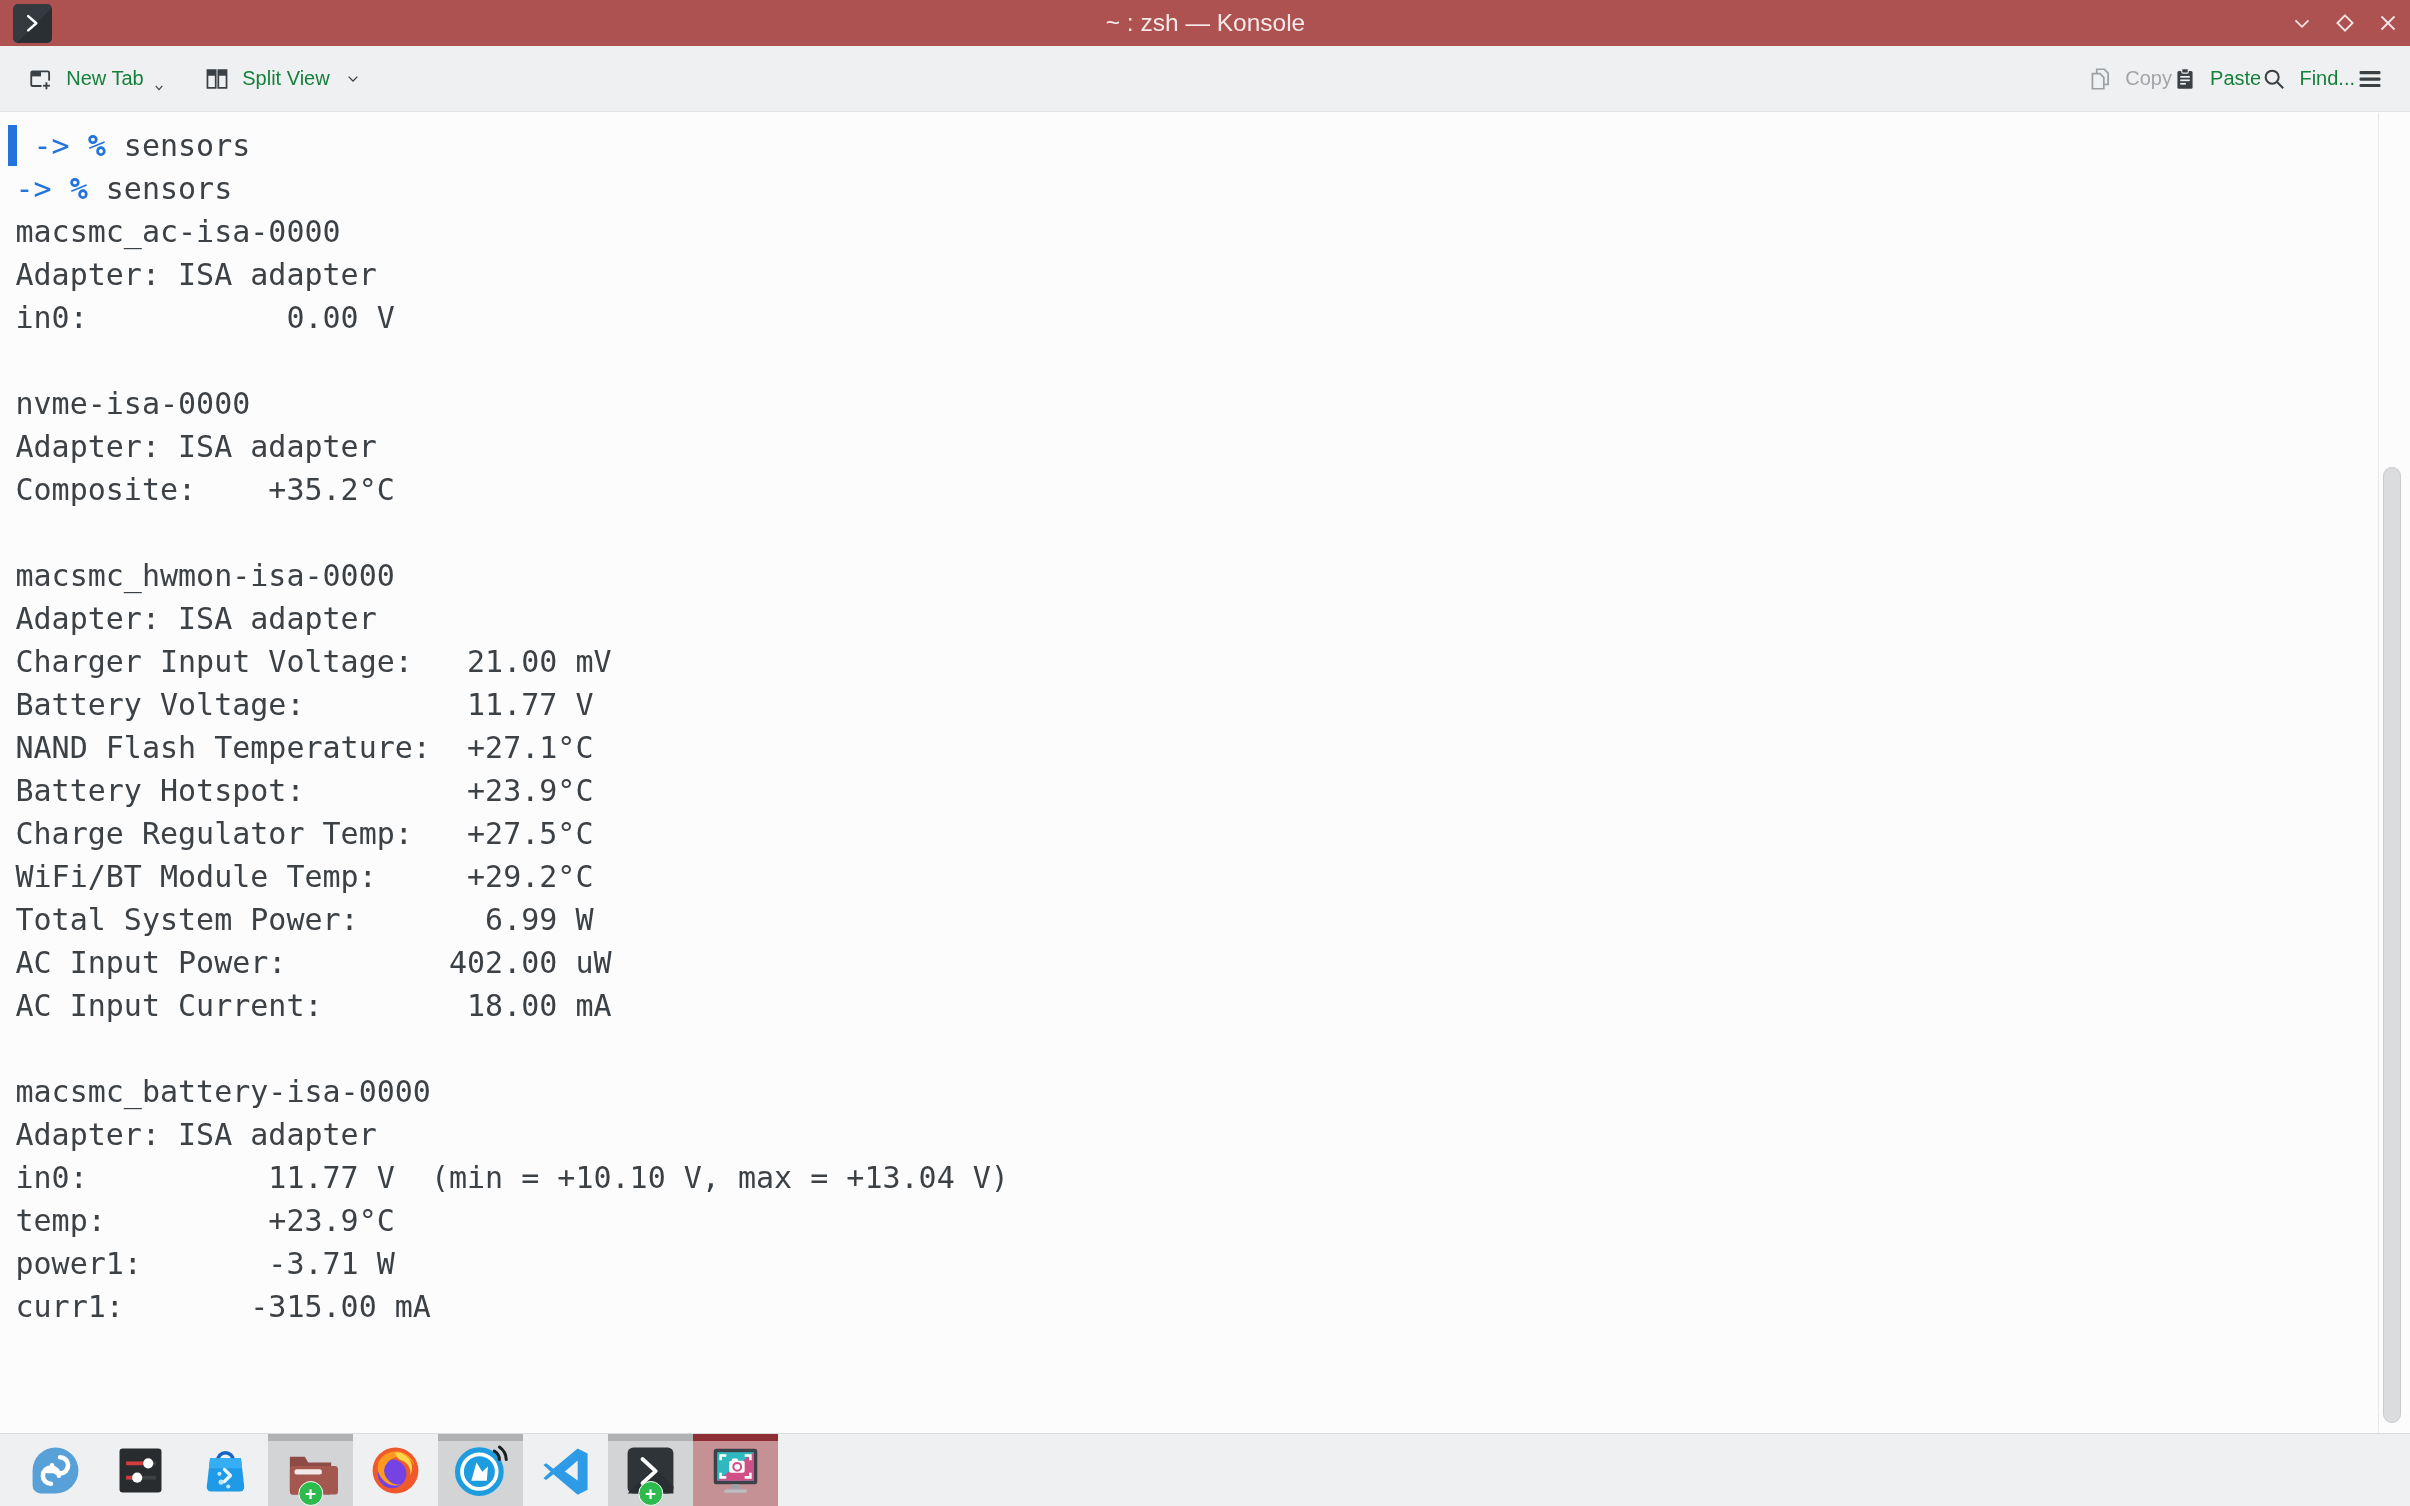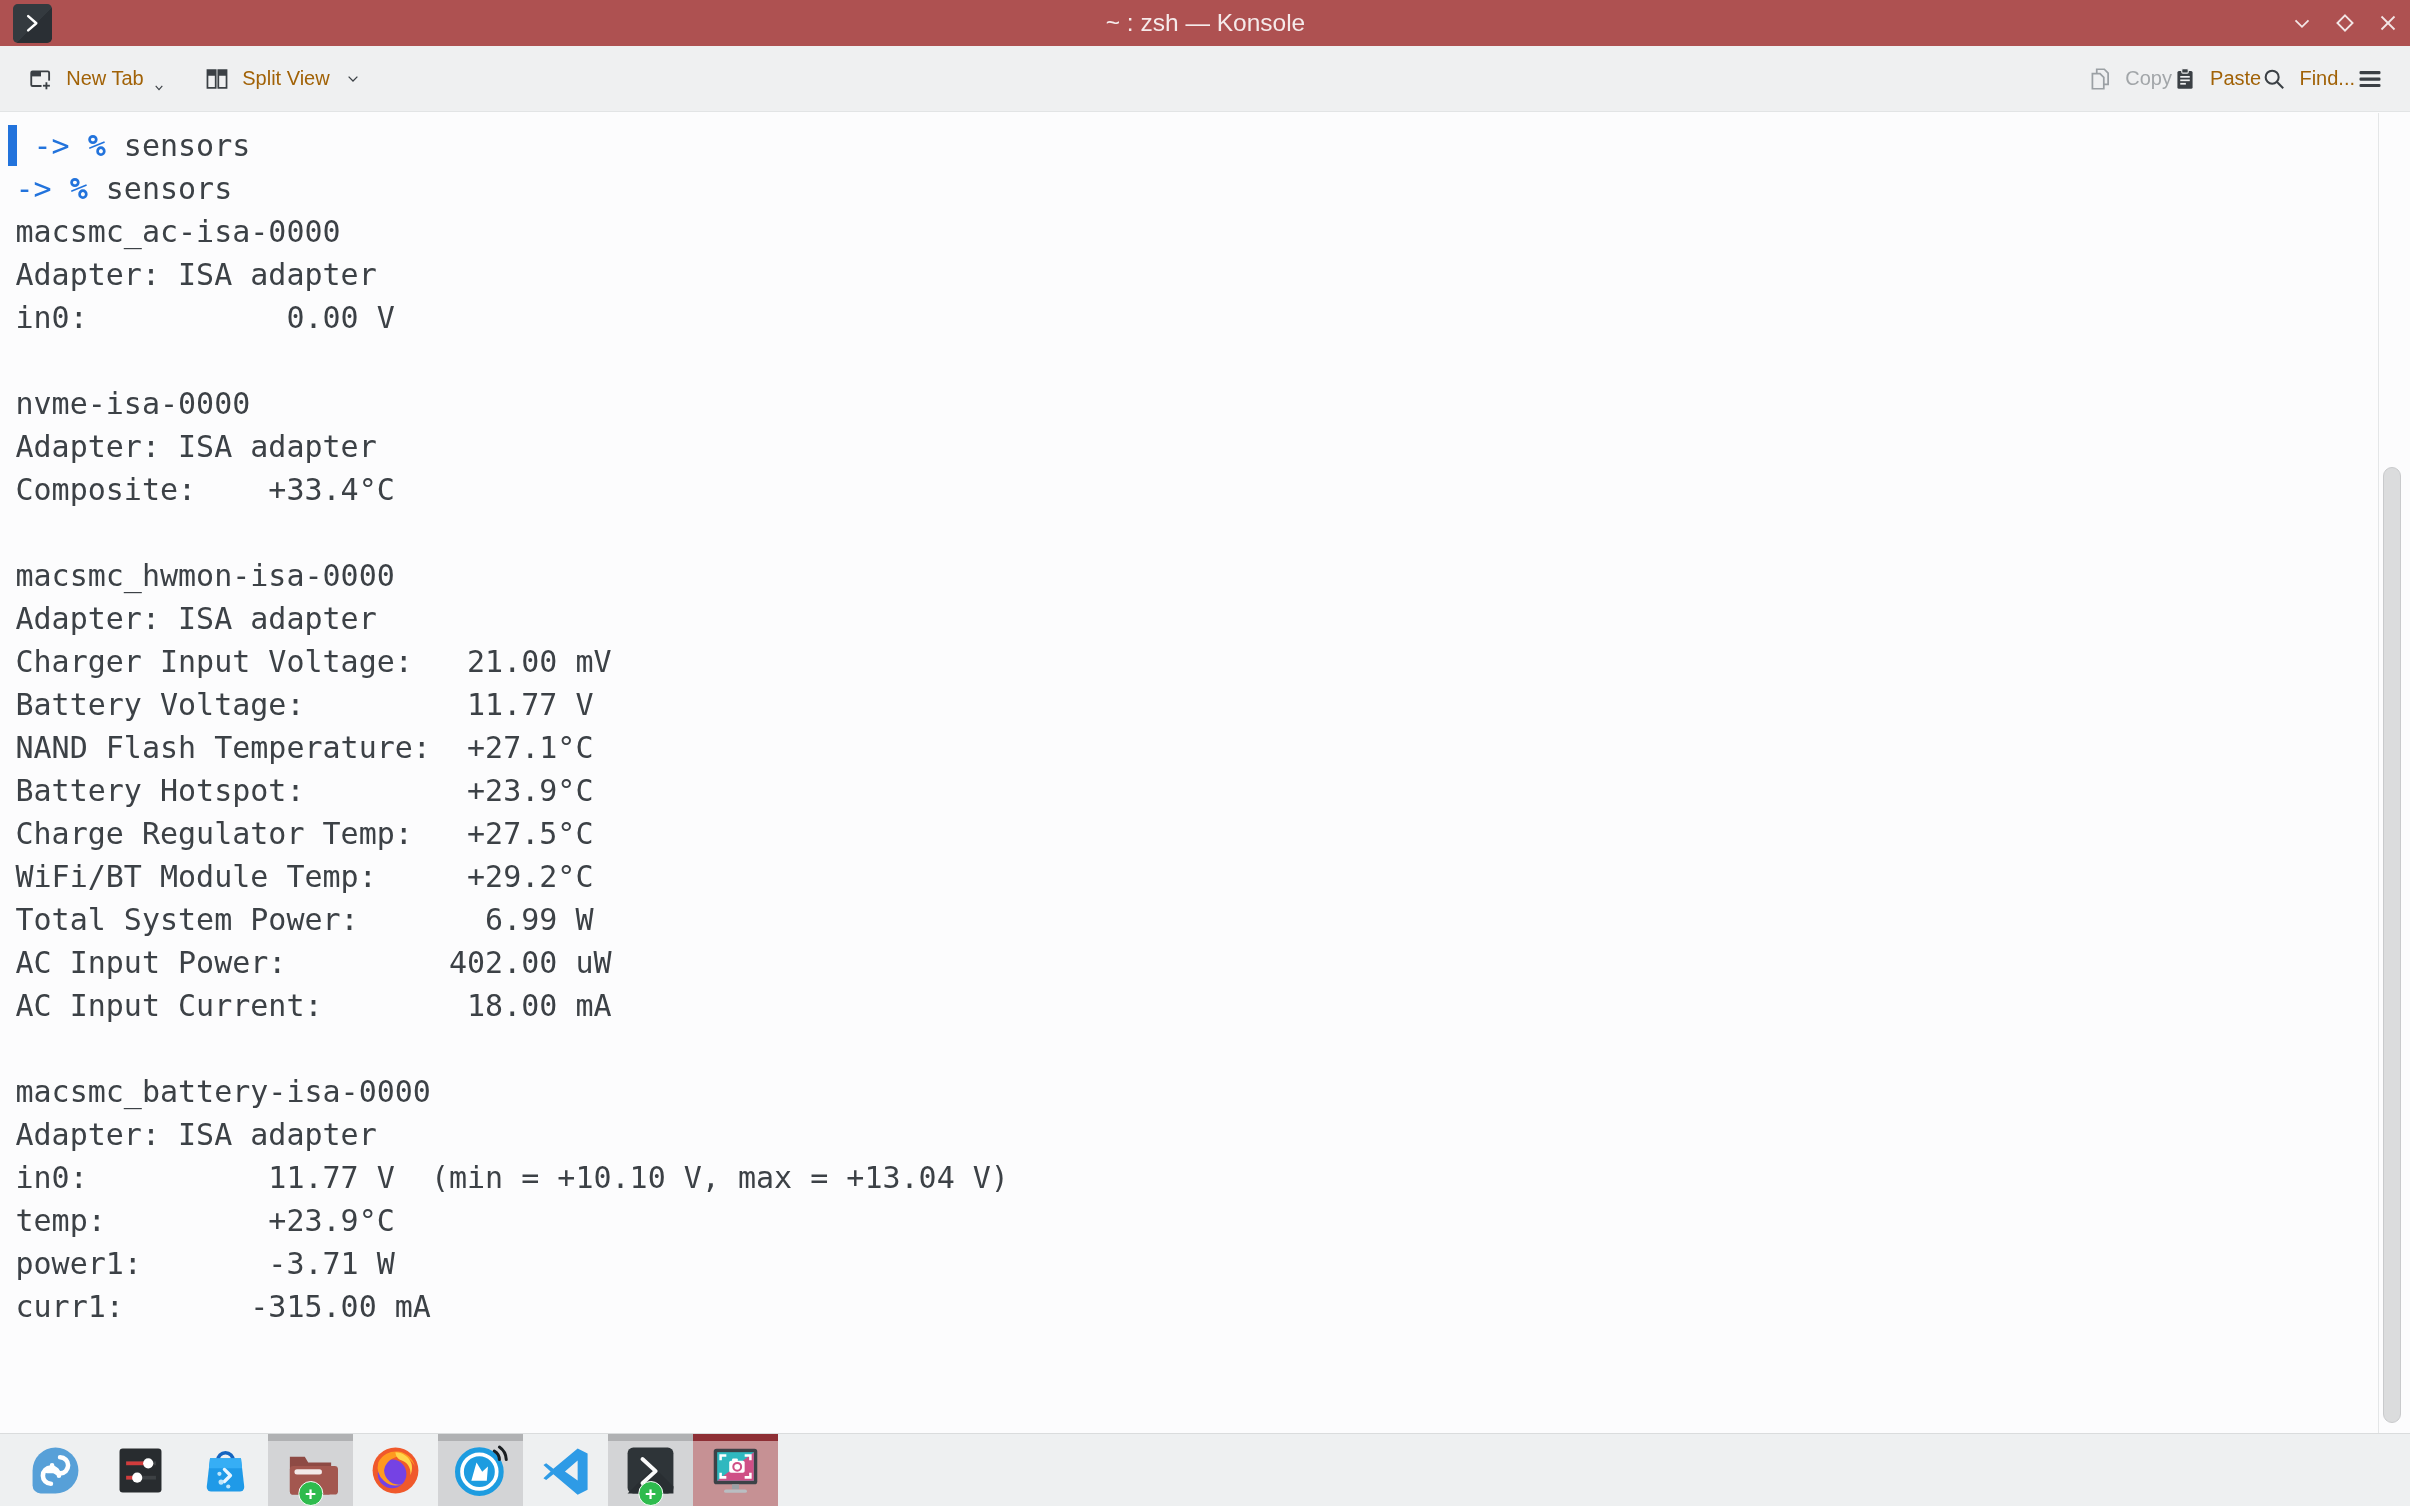--- a/index.html
+++ b/index.html
@@ -18,21 +18,21 @@
   .win-controls { position:absolute; right:9.4px; top:0; height:46px;
                   display:flex; align-items:center; gap:15px; }
   .win-btn { width:28px; height:28px; display:flex; align-items:center; justify-content:center; }
 
   
   .toolbar { position:absolute; left:0; top:46px; width:2411px; height:66px;
              background:#eff0f1; border-bottom:0.9px solid #e2e4e5;
              display:flex; align-items:center; }
   .tb-left { display:flex; align-items:center; gap:38px; padding-left:28px; }
   .tb-right { margin-left:auto; display:flex; align-items:center; padding-right:26px; }
-  .tbtn { display:flex; align-items:center; gap:12.2px; font-size:20px; color:#a16207; cursor:default; }
+  .tbtn { display:flex; align-items:center; gap:12.2px; font-size:20px; color:#15803d; cursor:default; }
   .tbtn.disabled { color:#a2a6a9; }
   .tbtn .drop { margin-left:1.9px; }
   .newtab-drop { align-self:flex-end; margin-bottom:-1.9px; margin-left:-3.8px; }
 
   
   .terminal { position:absolute; left:8px; top:113px; width:2411px; height:1320px;
               background:#fcfcfd; overflow:hidden; }
   .term-pad { padding:11.3px 0 0 7.5px;
               font-family:"DejaVu Sans Mono", monospace;
               font-size:30px; line-height:43px; }
@@ -161,21 +161,21 @@
   <div class="prompt-bar"></div>
   <div class="term-pad">
       <div class="term-line"><span class="seg-blue"> -&gt;</span><span class="seg-fg"> </span><span class="seg-blue-b">%</span><span class="seg-fg"> sensors</span></div>
       <div class="term-line"><span class="seg-blue">-&gt;</span><span class="seg-fg"> </span><span class="seg-blue-b">%</span><span class="seg-fg"> sensors</span></div>
       <div class="term-line"><span class="seg-fg">macsmc_ac-isa-0000</span></div>
       <div class="term-line"><span class="seg-fg">Adapter: ISA adapter</span></div>
       <div class="term-line"><span class="seg-fg">in0:           0.00 V</span></div>
       <div class="term-line">&nbsp;</div>
       <div class="term-line"><span class="seg-fg">nvme-isa-0000</span></div>
       <div class="term-line"><span class="seg-fg">Adapter: ISA adapter</span></div>
-      <div class="term-line"><span class="seg-fg">Composite:    +33.4°C</span></div>
+      <div class="term-line"><span class="seg-fg">Composite:    +35.2°C</span></div>
       <div class="term-line">&nbsp;</div>
       <div class="term-line"><span class="seg-fg">macsmc_hwmon-isa-0000</span></div>
       <div class="term-line"><span class="seg-fg">Adapter: ISA adapter</span></div>
       <div class="term-line"><span class="seg-fg">Charger Input Voltage:   21.00 mV</span></div>
       <div class="term-line"><span class="seg-fg">Battery Voltage:         11.77 V</span></div>
       <div class="term-line"><span class="seg-fg">NAND Flash Temperature:  +27.1°C</span></div>
       <div class="term-line"><span class="seg-fg">Battery Hotspot:         +23.9°C</span></div>
       <div class="term-line"><span class="seg-fg">Charge Regulator Temp:   +27.5°C</span></div>
       <div class="term-line"><span class="seg-fg">WiFi/BT Module Temp:     +29.2°C</span></div>
       <div class="term-line"><span class="seg-fg">Total System Power:       6.99 W</span></div>

